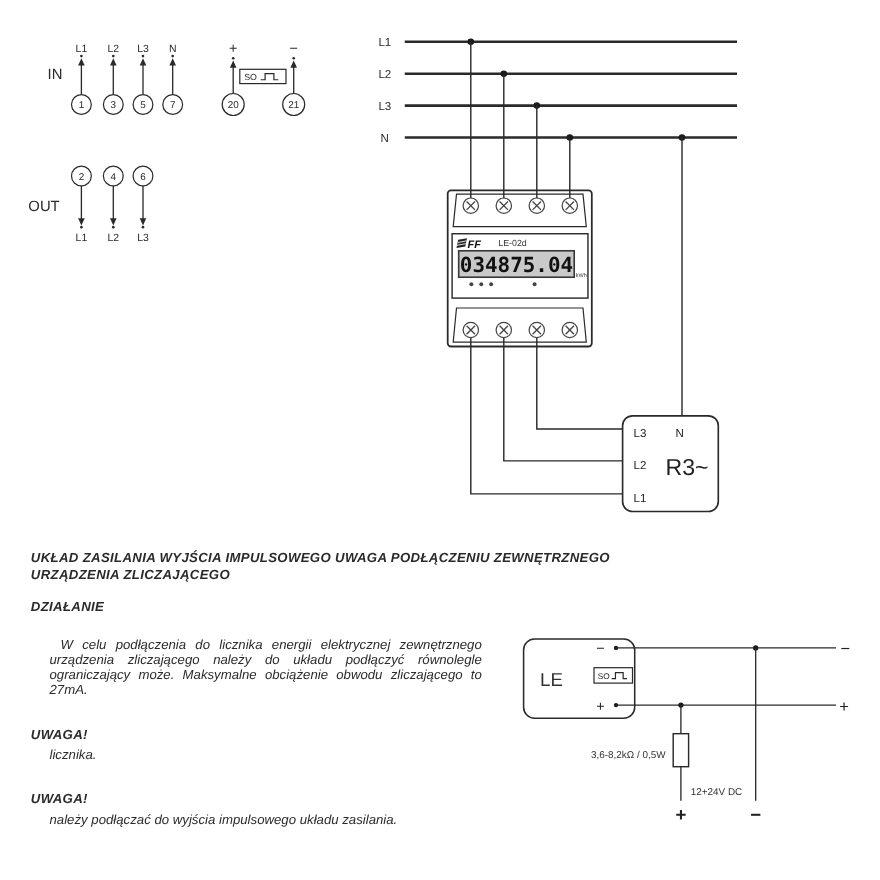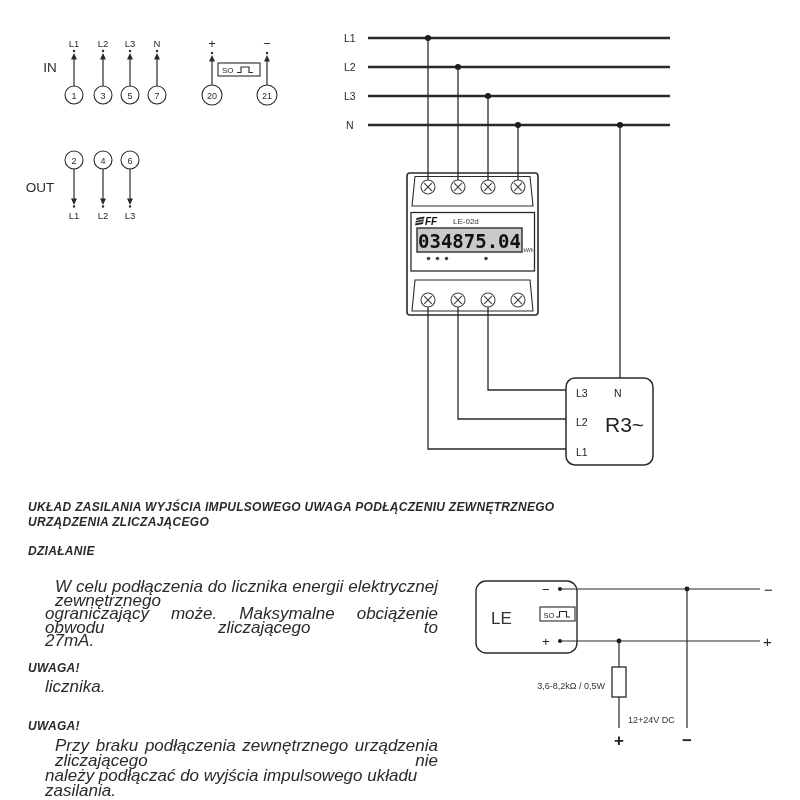--- a/index.html
+++ b/index.html
@@ -1,21 +1,21 @@
 <!DOCTYPE html>
 <html><head>
 <meta charset="utf-8">
 <style>
   html,body{margin:0;padding:0;}
   #page{position:relative;width:800px;height:800px;background:#ffffff;overflow:hidden;
         font-family:"Liberation Sans",sans-serif;color:#222;}
   #diagram{position:absolute;left:0;top:0;}
   .txt{position:absolute;color:#2a2a2a;}
   .h-bold{font-style:italic;font-weight:bold;font-size:12px;line-height:15px;letter-spacing:0.3px;}
-  .body-it{font-style:italic;font-size:17px;}
+  .body-it{font-style:italic;font-size:12px;}
   .lh-a{line-height:13.6px;}
   .lh-b{line-height:15.5px;}
   .lh-c{line-height:15px;}
   .jline{text-align:justify;text-align-last:justify;}
   .lline{text-align:left;}
   .ind{padding-left:10px;}
 </style>
 </head>
 <body>
 
@@ -204,27 +204,27 @@
     <text x="605" y="689" font-size="9" text-anchor="end" fill="#333">3,6-8,2kΩ / 0,5W</text>
     <text x="628" y="723" font-size="9" fill="#333">12+24V DC</text>
   </g>
 </svg>
 
   <div class="txt h-bold" style="left:28px;top:500px;width:540px;">UKŁAD ZASILANIA WYJŚCIA IMPULSOWEGO UWAGA PODŁĄCZENIU ZEWNĘTRZNEGO URZĄDZENIA ZLICZAJĄCEGO</div>
   <div class="txt h-bold" style="left:28px;top:544px;">DZIAŁANIE</div>
 
   <div class="txt body-it lh-a" style="left:45px;top:580px;width:393px;">
     <div class="jline ind">W celu podłączenia do licznika energii elektrycznej zewnętrznego</div>
+    <div class="jline">urządzenia zliczającego należy do układu podłączyć równolegle</div>
     <div class="jline">ograniczający może. Maksymalne obciążenie obwodu zliczającego to</div>
     <div class="lline">27mA.</div>
   </div>
 
   <div class="txt h-bold" style="left:28px;top:661px;">UWAGA!</div>
   <div class="txt body-it lh-b" style="left:45px;top:679px;width:393px;">
     <div class="lline">licznika.</div>
   </div>
 
   <div class="txt h-bold" style="left:28px;top:719px;">UWAGA!</div>
   <div class="txt body-it lh-c" style="left:45px;top:738px;width:393px;">
-    <div class="jline ind">Przy braku podłączenia zewnętrznego urządzenia zliczającego nie</div>
     <div class="lline">należy podłączać do wyjścia impulsowego układu zasilania.</div>
   </div>
 </div>
 
 </body></html>

